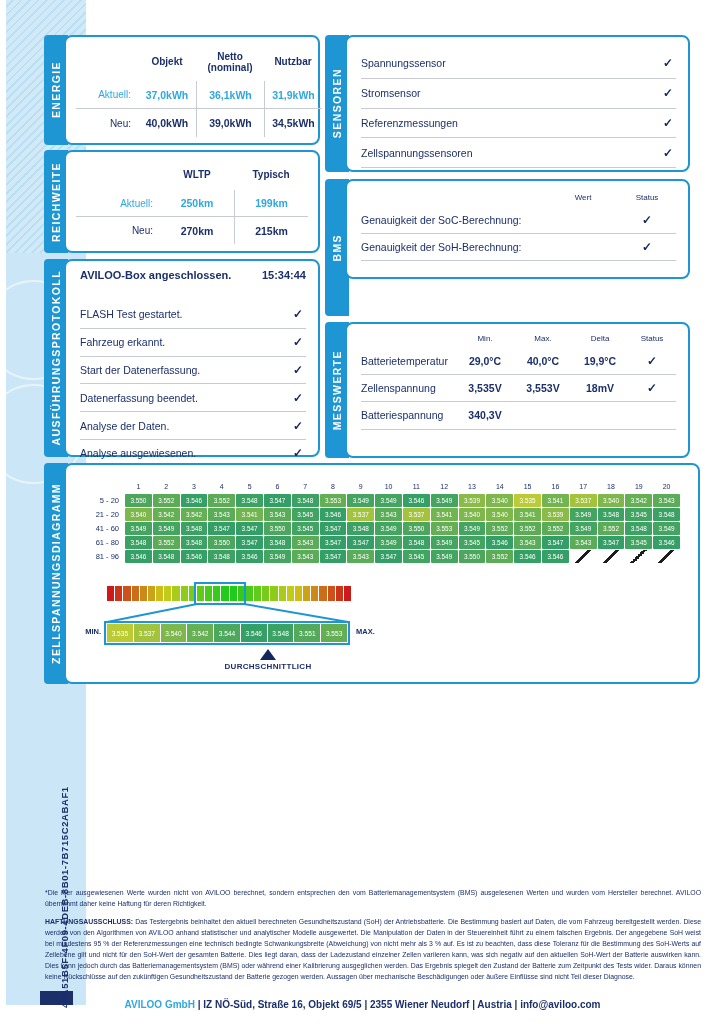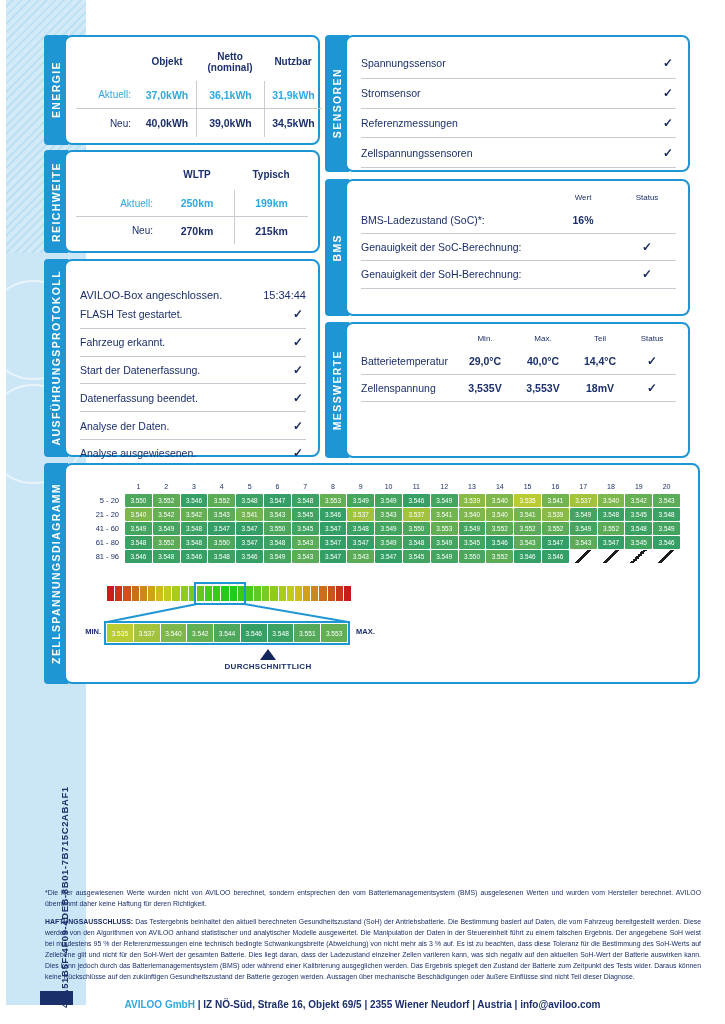--- a/index.html
+++ b/index.html
@@ -19,36 +19,36 @@
        display:flex;align-items:center;justify-content:center;z-index:1}
   .tab span{writing-mode:vertical-rl;transform:rotate(180deg);color:#fff;font-weight:700;
        font-size:10.5px;letter-spacing:1.4px;white-space:nowrap}
   .card{position:absolute;background:#fff;border:2px solid #1E96D3;border-radius:8px;
        z-index:2;box-sizing:border-box}
 
   #tab-energie{left:44px;top:35px;height:110px}   #card-energie{left:64px;top:35px;width:256px;height:110px}
   #tab-reichweite{left:44px;top:150px;height:103px} #card-reichweite{left:64px;top:150px;width:256px;height:103px}
   #tab-protokoll{left:44px;top:259px;height:198px}  #card-protokoll{left:64px;top:259px;width:256px;height:198px}
   #tab-sensoren{left:325px;top:35px;height:137px}   #card-sensoren{left:345px;top:35px;width:345px;height:137px}
-  #tab-bms{left:325px;top:179px;height:137px}       #card-bms{left:345px;top:179px;width:345px;height:137px}
+  #tab-bms{left:325px;top:179px;height:137px}       #card-bms{left:345px;top:179px;width:345px;height:100px}
   #tab-messwerte{left:325px;top:322px;height:136px} #card-messwerte{left:345px;top:322px;width:345px;height:136px}
   #tab-diagramm{left:44px;top:463px;height:221px}   #card-diagramm{left:64px;top:463px;width:636px;height:221px}
 
   .sgrid{position:absolute;display:grid}
   .cell{display:flex;align-items:center;justify-content:center;height:100%;box-sizing:border-box}
   .h{font-weight:700;font-size:10px;text-align:center;line-height:1.15}
   .lbl{font-size:10px;justify-content:flex-end;padding-right:7px;text-align:right}
   .val{font-size:10.5px;font-weight:700}
   .accent{color:#2FA8DF}
   .vline{border-left:1px solid #C8CCD2}
   .hb{border-bottom:1px solid #C8CCD2}
   #energie-grid{left:10px;top:6px;right:8px;bottom:8px;grid-template-columns:62px 58px 68px 58px;grid-template-rows:38px 28px 28px}
   #reichweite-grid{left:10px;top:8px;right:8px;bottom:10px;grid-template-columns:84px 74px 74px;grid-template-rows:30px 27px 27px}
 
-  .ptitle{display:flex;justify-content:space-between;align-items:flex-end;height:32px;font-weight:400;font-size:11px}
+  .ptitle{display:flex;justify-content:space-between;align-items:flex-start;height:32px;font-weight:700;font-size:11px}
   .prow{display:flex;justify-content:space-between;align-items:center;border-bottom:1px solid #C8CCD2;
         font-size:10.5px;padding-right:3px}
   #proto-body{position:absolute;left:14px;right:12px;top:8px}
   #proto-body .prow{height:26.8px}
   #sensor-body{position:absolute;left:14px;right:12px;top:12px}
   #sensor-body .prow{height:28.8px}
   .check{color:#13265E;font-weight:700;font-size:12px;line-height:1}
 
   .bhead{position:absolute;display:grid;font-size:8px;color:#1B2F6B}
   .bhead div{text-align:center}
@@ -202,62 +202,64 @@
     <span>BMS</span>
   </div>
 <div class="card" id="card-bms">
   <div class="bhead" id="bms-head">
     <div></div>
     <div>Wert</div>
     <div>Status</div>
   </div>
   <div id="bms-body">
       <div class="bmsrow">
-        <div>BMS-Ladezustand (SoC)*:</div>
-        <div class="cv">16%</div>
-        <div class="cc"></div>
-      </div>
-      <div class="bmsrow">
         <div>Genauigkeit der SoC-Berechnung:</div>
         <div class="cv"></div>
         <div class="cc check">✓</div>
       </div>
       <div class="bmsrow">
         <div>Genauigkeit der SoH-Berechnung:</div>
         <div class="cv"></div>
         <div class="cc check">✓</div>
       </div>
     </div>
 </div>
 
 <div class="tab" id="tab-messwerte">
     <span>MESSWERTE</span>
   </div>
 <div class="card" id="card-messwerte">
   <div class="bhead" id="mw-head">
     <div></div>
     <div>Min.</div>
     <div>Max.</div>
-    <div>Teil</div>
+    <div>Delta</div>
     <div>Status</div>
   </div>
   <div id="mw-body">
       <div class="mwrow">
         <div>Batterietemperatur</div>
         <div class="cv">29,0°C</div>
         <div class="cv">40,0°C</div>
-        <div class="cv">14,4°C</div>
+        <div class="cv">19,9°C</div>
         <div class="cc check">✓</div>
       </div>
       <div class="mwrow">
         <div>Zellenspannung</div>
         <div class="cv">3,535V</div>
         <div class="cv">3,553V</div>
         <div class="cv">18mV</div>
         <div class="cc check">✓</div>
+      </div>
+      <div class="mwrow">
+        <div>Batteriespannung</div>
+        <div class="cv">340,3V</div>
+        <div class="cv"></div>
+        <div class="cv"></div>
+        <div class="cc"></div>
       </div>
     </div>
 </div>
 
 <div class="tab" id="tab-diagramm">
     <span>ZELLSPANNUNGSDIAGRAMM</span>
   </div>
 <div class="card" id="card-diagramm">
   <div id="cellgrid">
       <div class="cnum"></div>

